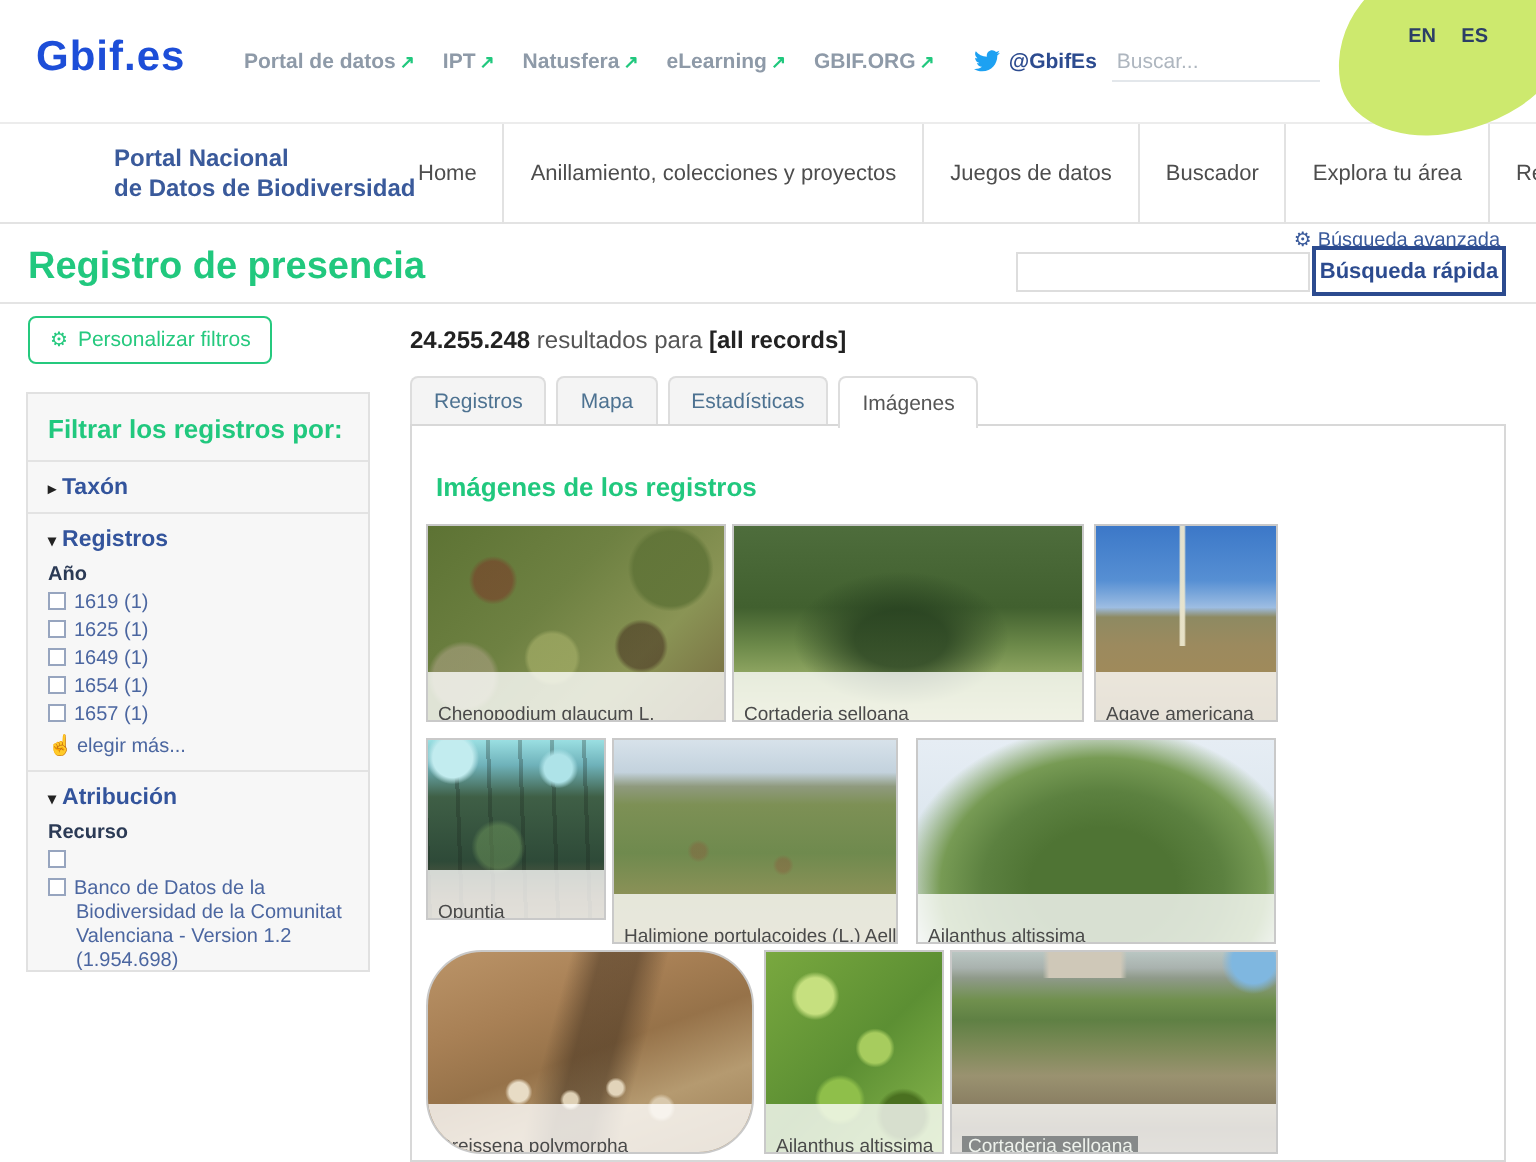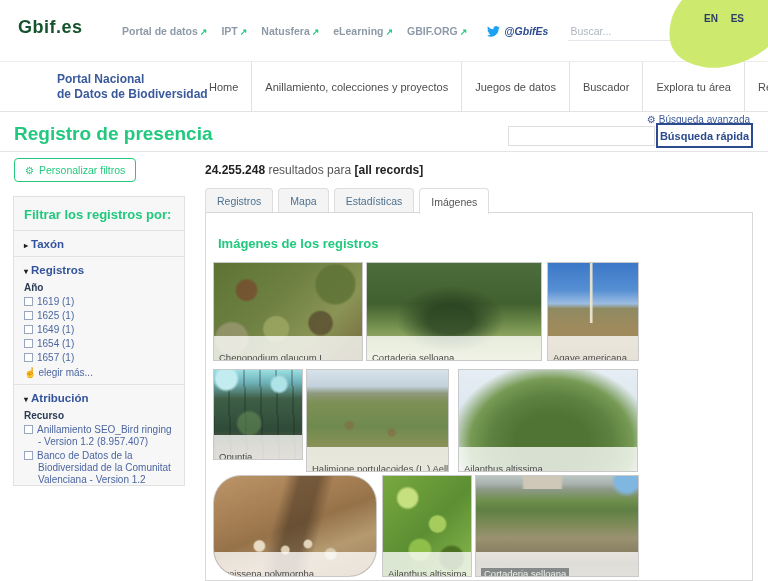--- a/index.html
+++ b/index.html
@@ -1,25 +1,25 @@
 <!DOCTYPE html>
 <html><head>
 <meta charset="utf-8">
 <style>
   * { margin:0; padding:0; box-sizing:border-box; }
   body { background:#fff; font-family:"Liberation Sans", sans-serif; }
   .page { position:relative; width:768px; height:581px; background:#fff; overflow:hidden; }
 
   
   .header { position:absolute; left:0; top:0; width:768px; height:62px; background:#fff; border-bottom:1px solid #ececec; z-index:4; }
-  .logo { position:absolute; left:18px; top:17px; font-size:18px; font-weight:800; color:#14532d; letter-spacing:.5px; }
+  .logo { position:absolute; left:18px; top:17px; font-size:21px; font-weight:800; color:#1d4ed8; letter-spacing:.5px; }
   .hnav { position:absolute; left:122px; top:0; height:62px; display:flex; align-items:center; }
   .hlink { font-size:10.5px; font-weight:700; color:#8e9aa8; margin-right:14px; white-space:nowrap; cursor:pointer; }
   .hlink .arr { color:#21c87e; font-size:9px; margin-left:2px; }
-  .tw { display:flex; align-items:center; margin-left:6px; margin-right:20px; cursor:pointer;font-style:italic; }
+  .tw { display:flex; align-items:flex-start; margin-left:6px; margin-right:8px; cursor:pointer; }
   .tw-handle { font-size:10.5px; font-weight:700; color:#2c4b8f; margin-left:4px; }
   .hsearch { width:104px; border:none; border-bottom:1px solid #e3e7eb; font-size:10.5px; color:#666; padding:3px 2px; outline:none; background:transparent; font-family:"Liberation Sans", sans-serif; }
   .hsearch::placeholder { color:#aeb6bf; }
   .mag { margin-left:10px; cursor:pointer; }
   .blob { position:absolute; top:-20px; right:-16px; width:116px; height:86px; background:#cde96e; border-radius:48% 52% 58% 42% / 60% 48% 52% 40%; transform:rotate(-9deg); z-index:5; }
   .lang-en, .lang-es { position:absolute; top:13px; font-size:10px; font-weight:800; color:#2c3e66; z-index:6; cursor:pointer; }
   .lang-en { right:50px; } .lang-es { right:24px; }
 
   
   .subnav { position:absolute; left:0; top:62px; width:768px; height:50px; background:#fff; border-bottom:1px solid #e3e3e3; z-index:3; }
@@ -195,21 +195,21 @@
       <div class="cb-row"><span class="cb"></span><span>1625 (1)</span></div>
       <div class="cb-row"><span class="cb"></span><span>1649 (1)</span></div>
       <div class="cb-row"><span class="cb"></span><span>1654 (1)</span></div>
       <div class="cb-row"><span class="cb"></span><span>1657 (1)</span></div>
       <div class="more"><span class="hand">☝</span><span>elegir más...</span></div>
     </div>
 
     <div class="sb-sec">
       <div class="sb-head"><span class="tri">▾</span><span>Atribución</span></div>
       <div class="sb-group">Recurso</div>
-      <div class="cb-row"><span class="cb"></span><span>Anillamiento SEO_Bird ringing - Version 1.2 (8.957.407)</span></div>
+      <div class="cb-row"><span class="cb"></span></div>
       <div class="cb-row"><span class="cb"></span><span>Banco de Datos de la Biodiversidad de la Comunitat Valenciana - Version 1.2 (1.954.698)</span></div>
 
     </div>
   </div>
 
   <div class="tabs">
     <div class="tab">Registros</div>
     <div class="tab">Mapa</div>
     <div class="tab">Estadísticas</div>
     <div class="tab active">Imágenes</div>

